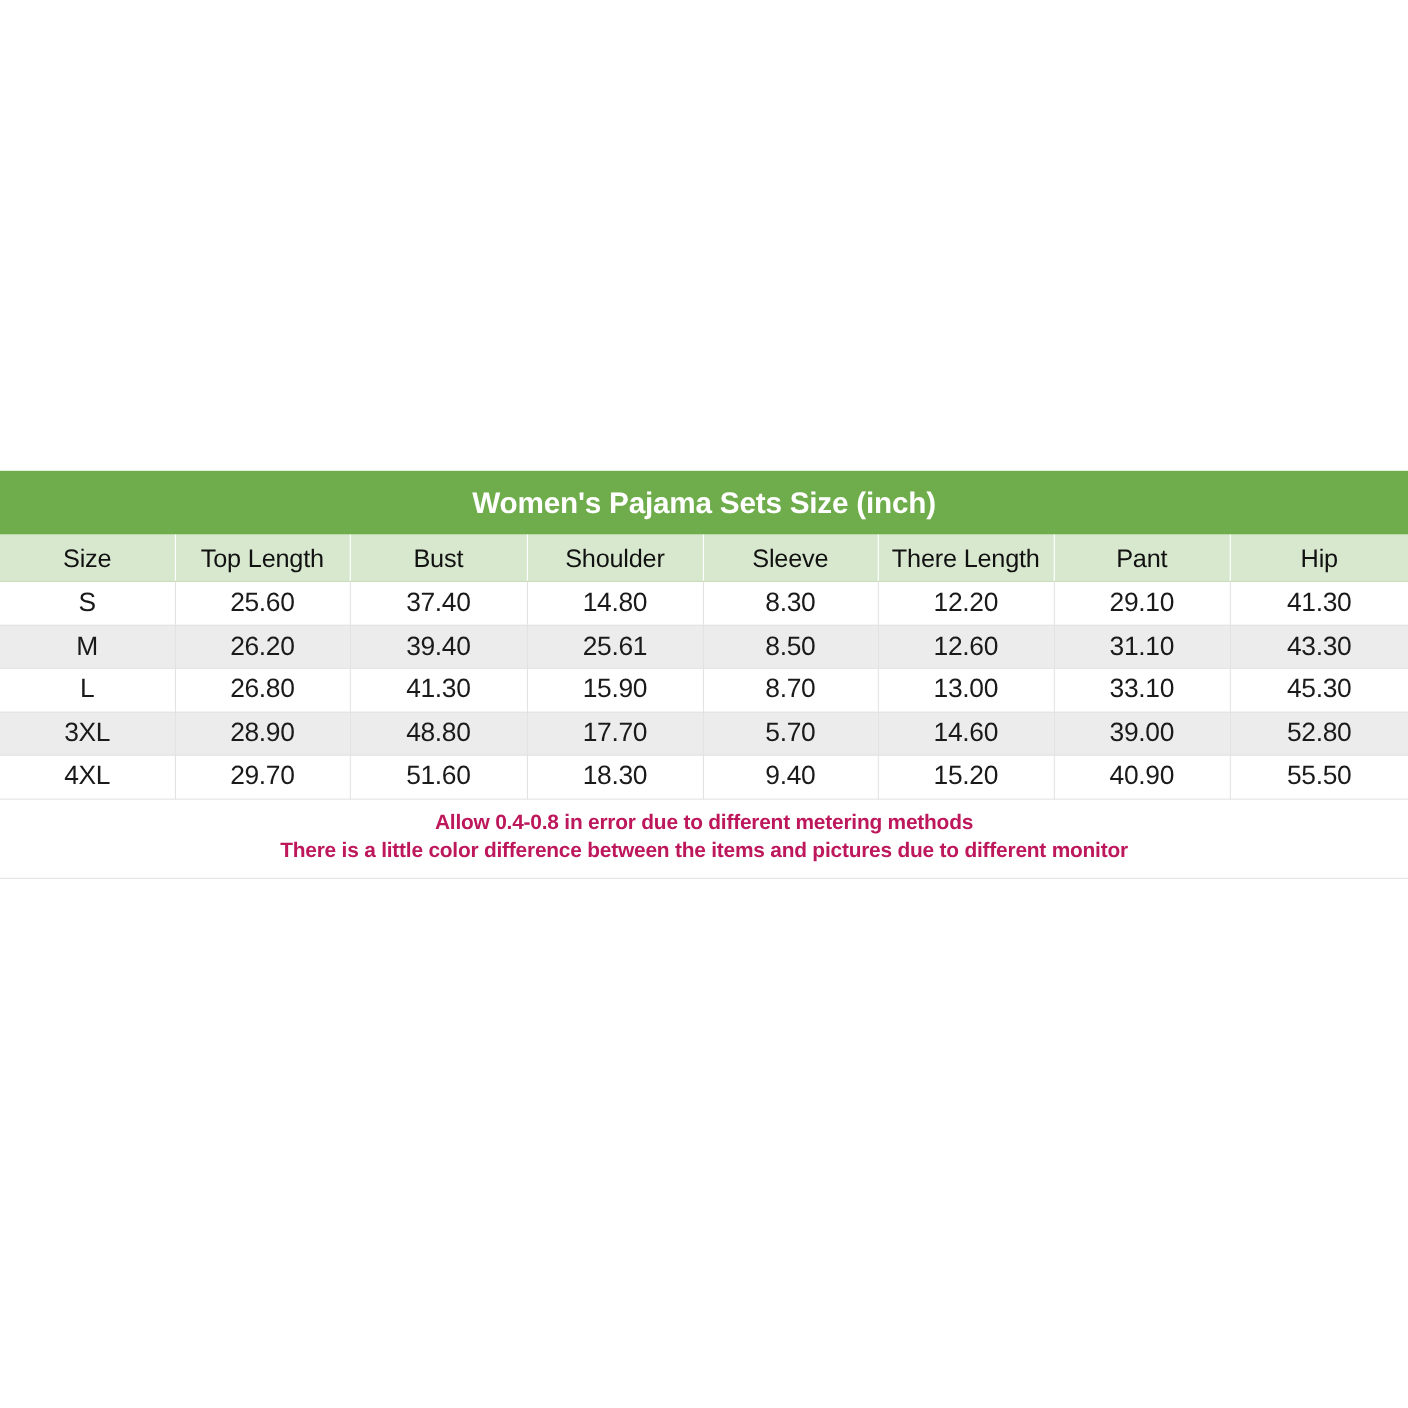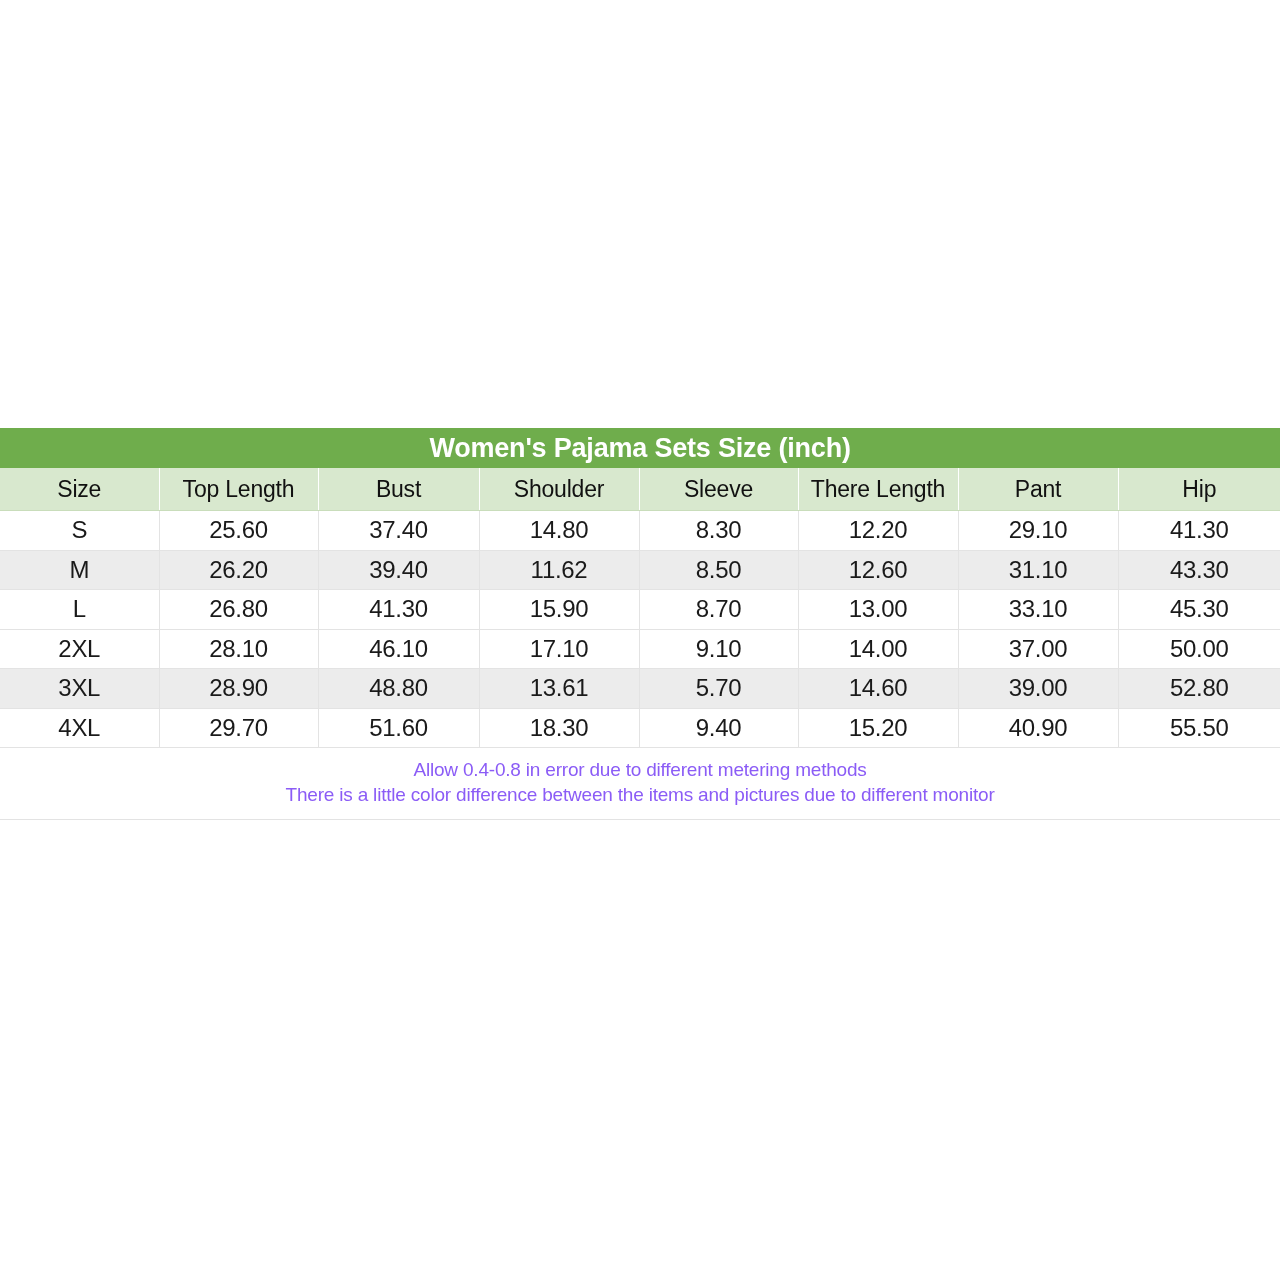--- a/index.html
+++ b/index.html
@@ -28,21 +28,21 @@
     table-layout: fixed;
   }
 
   
   tr.title-row td {
     background: #6fad4c;
     color: #ffffff;
     font-size: 27px;
     font-weight: bold;
     text-align: center;
-    height: 40px;
+    height: 58px;
     letter-spacing: -0.2px;
     padding: 0;
     border: none;
   }
 
   
   tr.header-row th {
     background: #d8e8ce;
     color: #111111;
     font-size: 23px;
@@ -69,22 +69,22 @@
     letter-spacing: -0.3px;
   }
   tr.data-row td:last-child { border-right: none; }
   tr.data-row.alt td { background: #ececec; }
 
   
   tr.note-row td {
     background: #ffffff;
     text-align: center;
     font-size: 19px;
-    font-weight: normal;
-    color: #8b5cf6;
+    font-weight: bold;
+    color: #be185d;
     padding: 9px 0 12px 0;
     line-height: 1.32;
     border-bottom: 1px solid #e3e3e3;
     letter-spacing: -0.2px;
   }
   .note-line { display: block; }
 </style>
 </head>
 <body>
 
@@ -124,55 +124,45 @@
         <td>8.30</td>
         <td>12.20</td>
         <td>29.10</td>
         <td>41.30</td>
       </tr>
 
       <tr class="data-row alt">
         <td>M</td>
         <td>26.20</td>
         <td>39.40</td>
-        <td>11.62</td>
+        <td>25.61</td>
         <td>8.50</td>
         <td>12.60</td>
         <td>31.10</td>
         <td>43.30</td>
       </tr>
 
       <tr class="data-row">
         <td>L</td>
         <td>26.80</td>
         <td>41.30</td>
         <td>15.90</td>
         <td>8.70</td>
         <td>13.00</td>
         <td>33.10</td>
         <td>45.30</td>
       </tr>
 
 
-      <tr class="data-row">
-        <td>2XL</td>
-        <td>28.10</td>
-        <td>46.10</td>
-        <td>17.10</td>
-        <td>9.10</td>
-        <td>14.00</td>
-        <td>37.00</td>
-        <td>50.00</td>
-      </tr>
 
       <tr class="data-row alt">
         <td>3XL</td>
         <td>28.90</td>
         <td>48.80</td>
-        <td>13.61</td>
+        <td>17.70</td>
         <td>5.70</td>
         <td>14.60</td>
         <td>39.00</td>
         <td>52.80</td>
       </tr>
 
       <tr class="data-row">
         <td>4XL</td>
         <td>29.70</td>
         <td>51.60</td>

